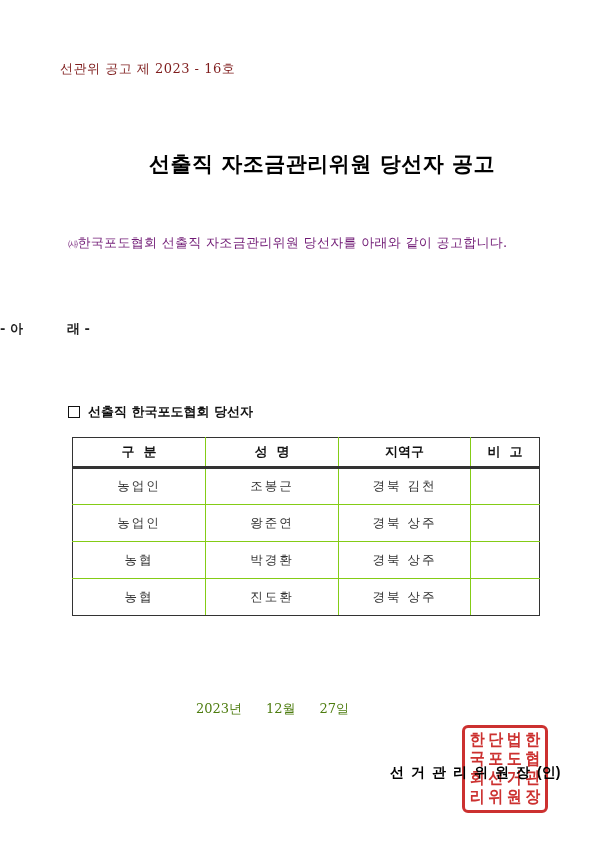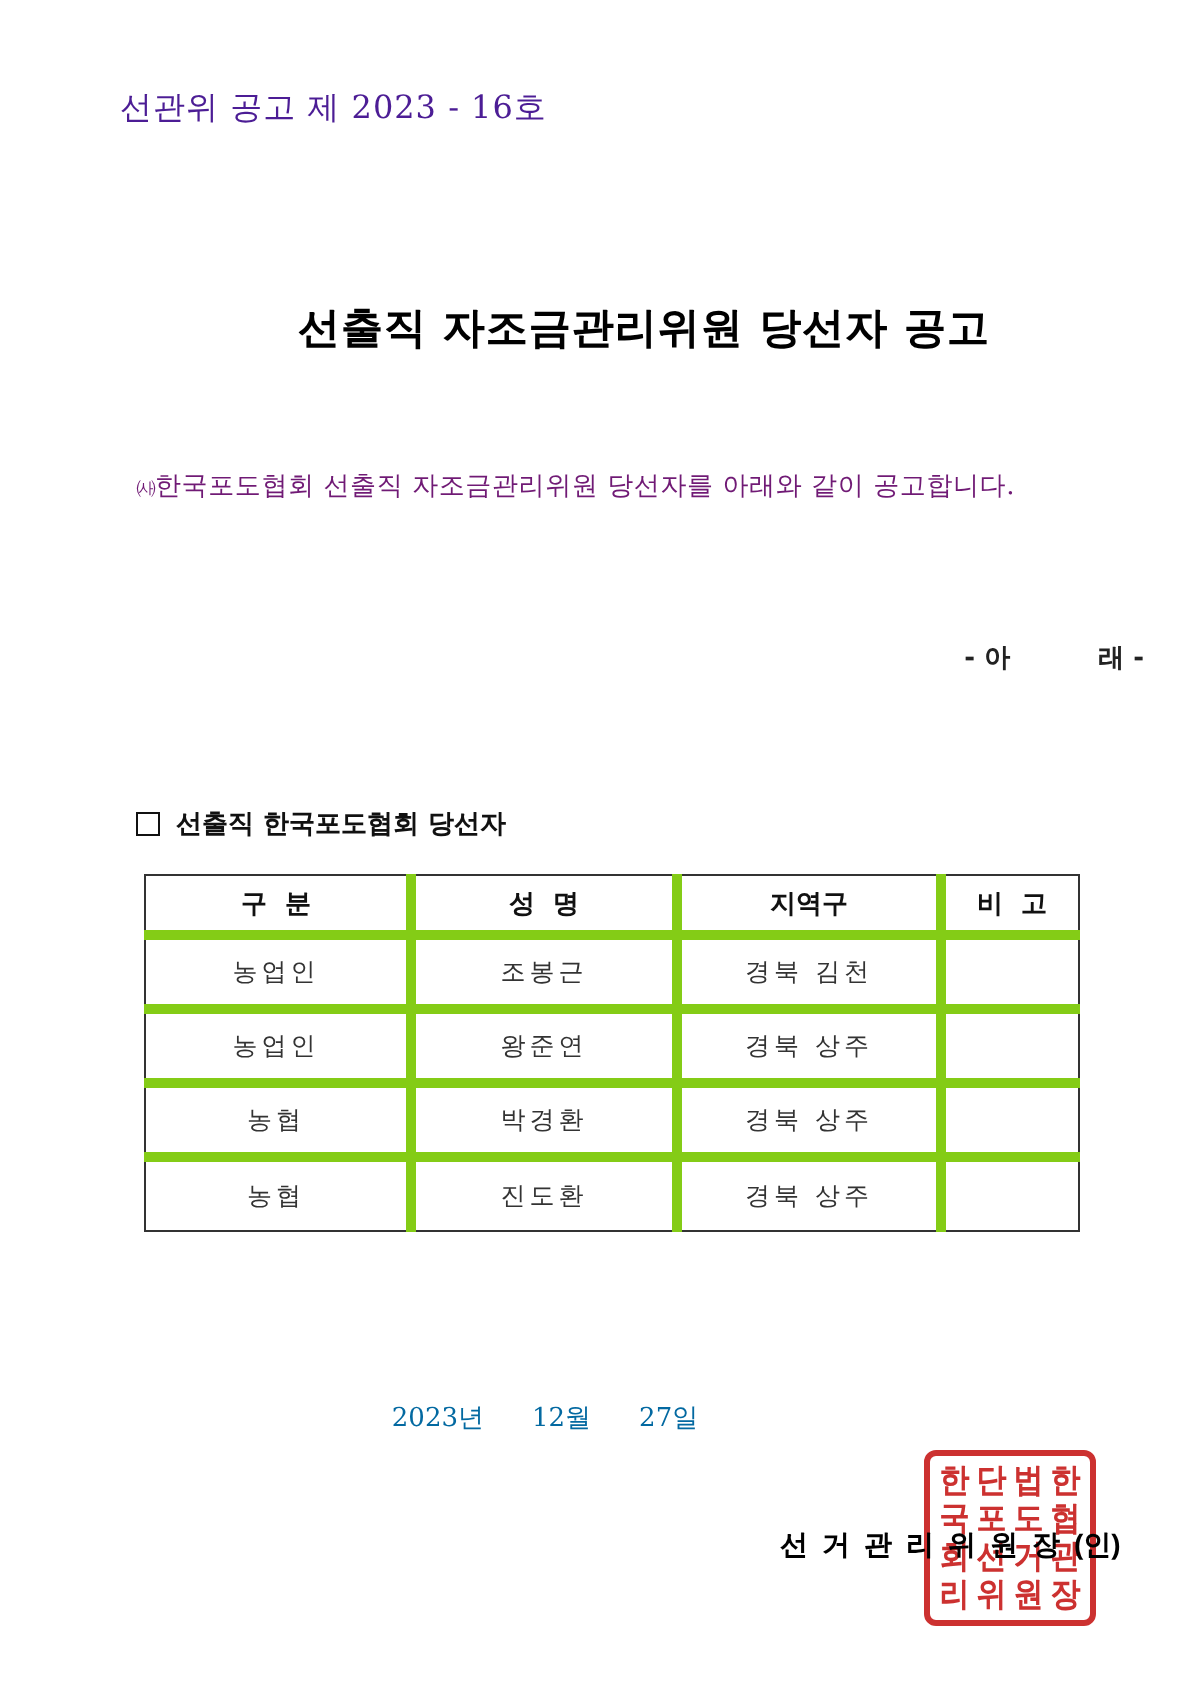--- a/index.html
+++ b/index.html
@@ -10,23 +10,23 @@
     body {
       width: 600px;
       height: 850px;
       position: relative;
       overflow: hidden;
       font-family: "DejaVu Serif", "Liberation Serif", serif;
       color: #1a1a1a;
     }
     .abs { position: absolute; }
     .doc-number {
-      left: 60px; top: 44px;
-      font-size: 16px;
-      color: #4c1d95;
+      left: 60px; top: 60px;
+      font-size: 13px;
+      color: #7f1d1d;
       letter-spacing: 0.5px;
     }
     .doc-title {
       left: 0; width: 600px; top: 150px;
       text-align: center;
       font-family: "DejaVu Sans", "Liberation Sans", sans-serif;
       font-weight: bold;
       font-size: 21px;
       color: #000;
       letter-spacing: 0.5px;
@@ -35,21 +35,21 @@
     .intro {
       left: 68px; top: 234px;
       font-size: 13px;
       color: #701a75;
       letter-spacing: 0.3px;
       white-space: nowrap;
     }
     .intro .prefix { font-size: 10px; letter-spacing: -0.5px; }
     .ah-rae {
       left: 0; width: 572px; top: 320px;
-      text-align: right;
+      text-align: left;
       font-family: "DejaVu Sans", "Liberation Sans", sans-serif;
       font-weight: bold;
       font-size: 13px;
       color: #222;
       word-spacing: 0;
     }
     .ah-rae .gap { display: inline-block; width: 44px; }
     .section-heading {
       left: 68px; top: 403px;
       font-family: "DejaVu Sans", "Liberation Sans", sans-serif;
@@ -69,21 +69,21 @@
       left: 72px; top: 437px;
       width: 467px;
       border-collapse: collapse;
       table-layout: fixed;
     }
     table.winners col.c1 { width: 133px; }
     table.winners col.c2 { width: 133px; }
     table.winners col.c3 { width: 132px; }
     table.winners col.c4 { width: 69px; }
     table.winners th, table.winners td {
-      border: 5px solid #84cc16;
+      border: 1px solid #84cc16;
       text-align: center;
       padding: 0;
     }
     table.winners thead tr { height: 30px; }
     table.winners th {
       font-family: "DejaVu Sans", "Liberation Sans", sans-serif;
       font-weight: bold;
       font-size: 13px;
       color: #111;
       border-bottom: 3px solid #333;
@@ -95,21 +95,21 @@
       color: #333;
       letter-spacing: 2px;
     }
     table.winners tbody tr:last-child td { border-bottom: 1.5px solid #333; }
     table.winners th:first-child, table.winners td:first-child { border-left: 1.5px solid #333; }
     table.winners th:last-child, table.winners td:last-child { border-right: 1.5px solid #333; }
     .date {
       left: 0; width: 545px; top: 700px;
       text-align: center;
       font-size: 13px;
-      color: #0369a1;
+      color: #4d7c0f;
     }
     .date span + span { margin-left: 24px; }
     .stamp {
       left: 462px; top: 725px;
       width: 86px; height: 88px;
       border: 3px solid #c8201f;
       border-radius: 6px;
       box-sizing: border-box;
       display: grid;
       grid-template-columns: repeat(4, 1fr);

